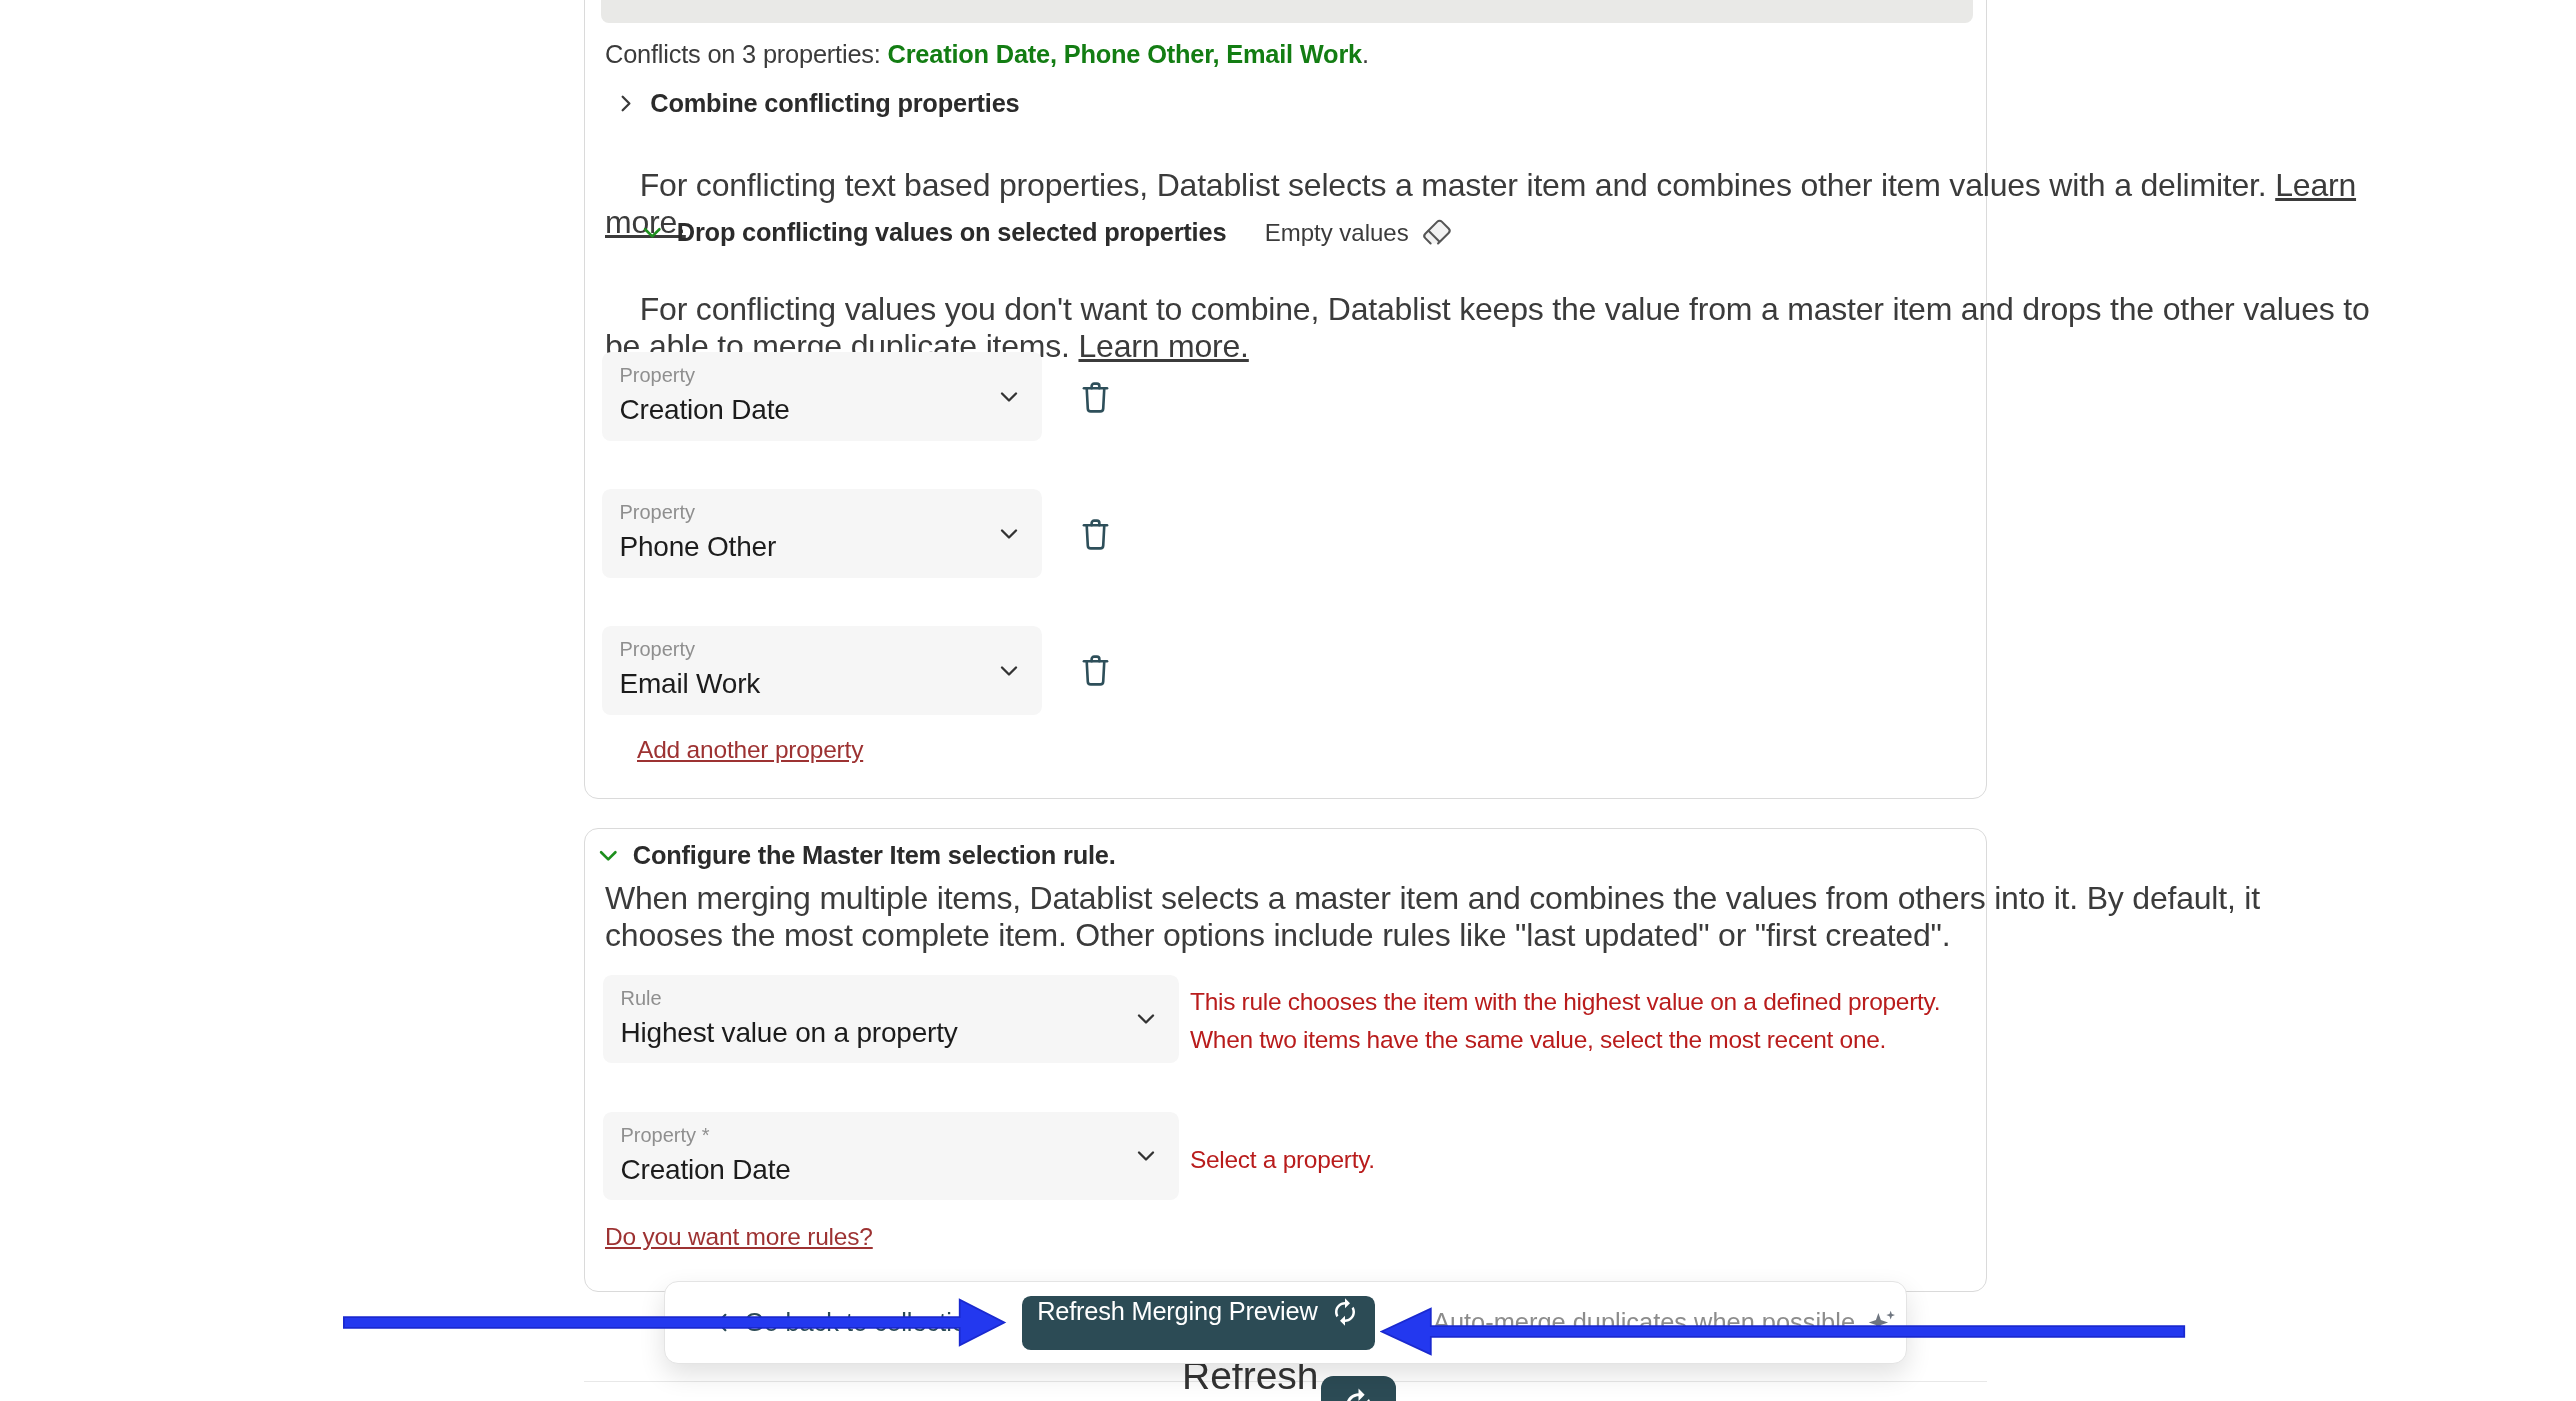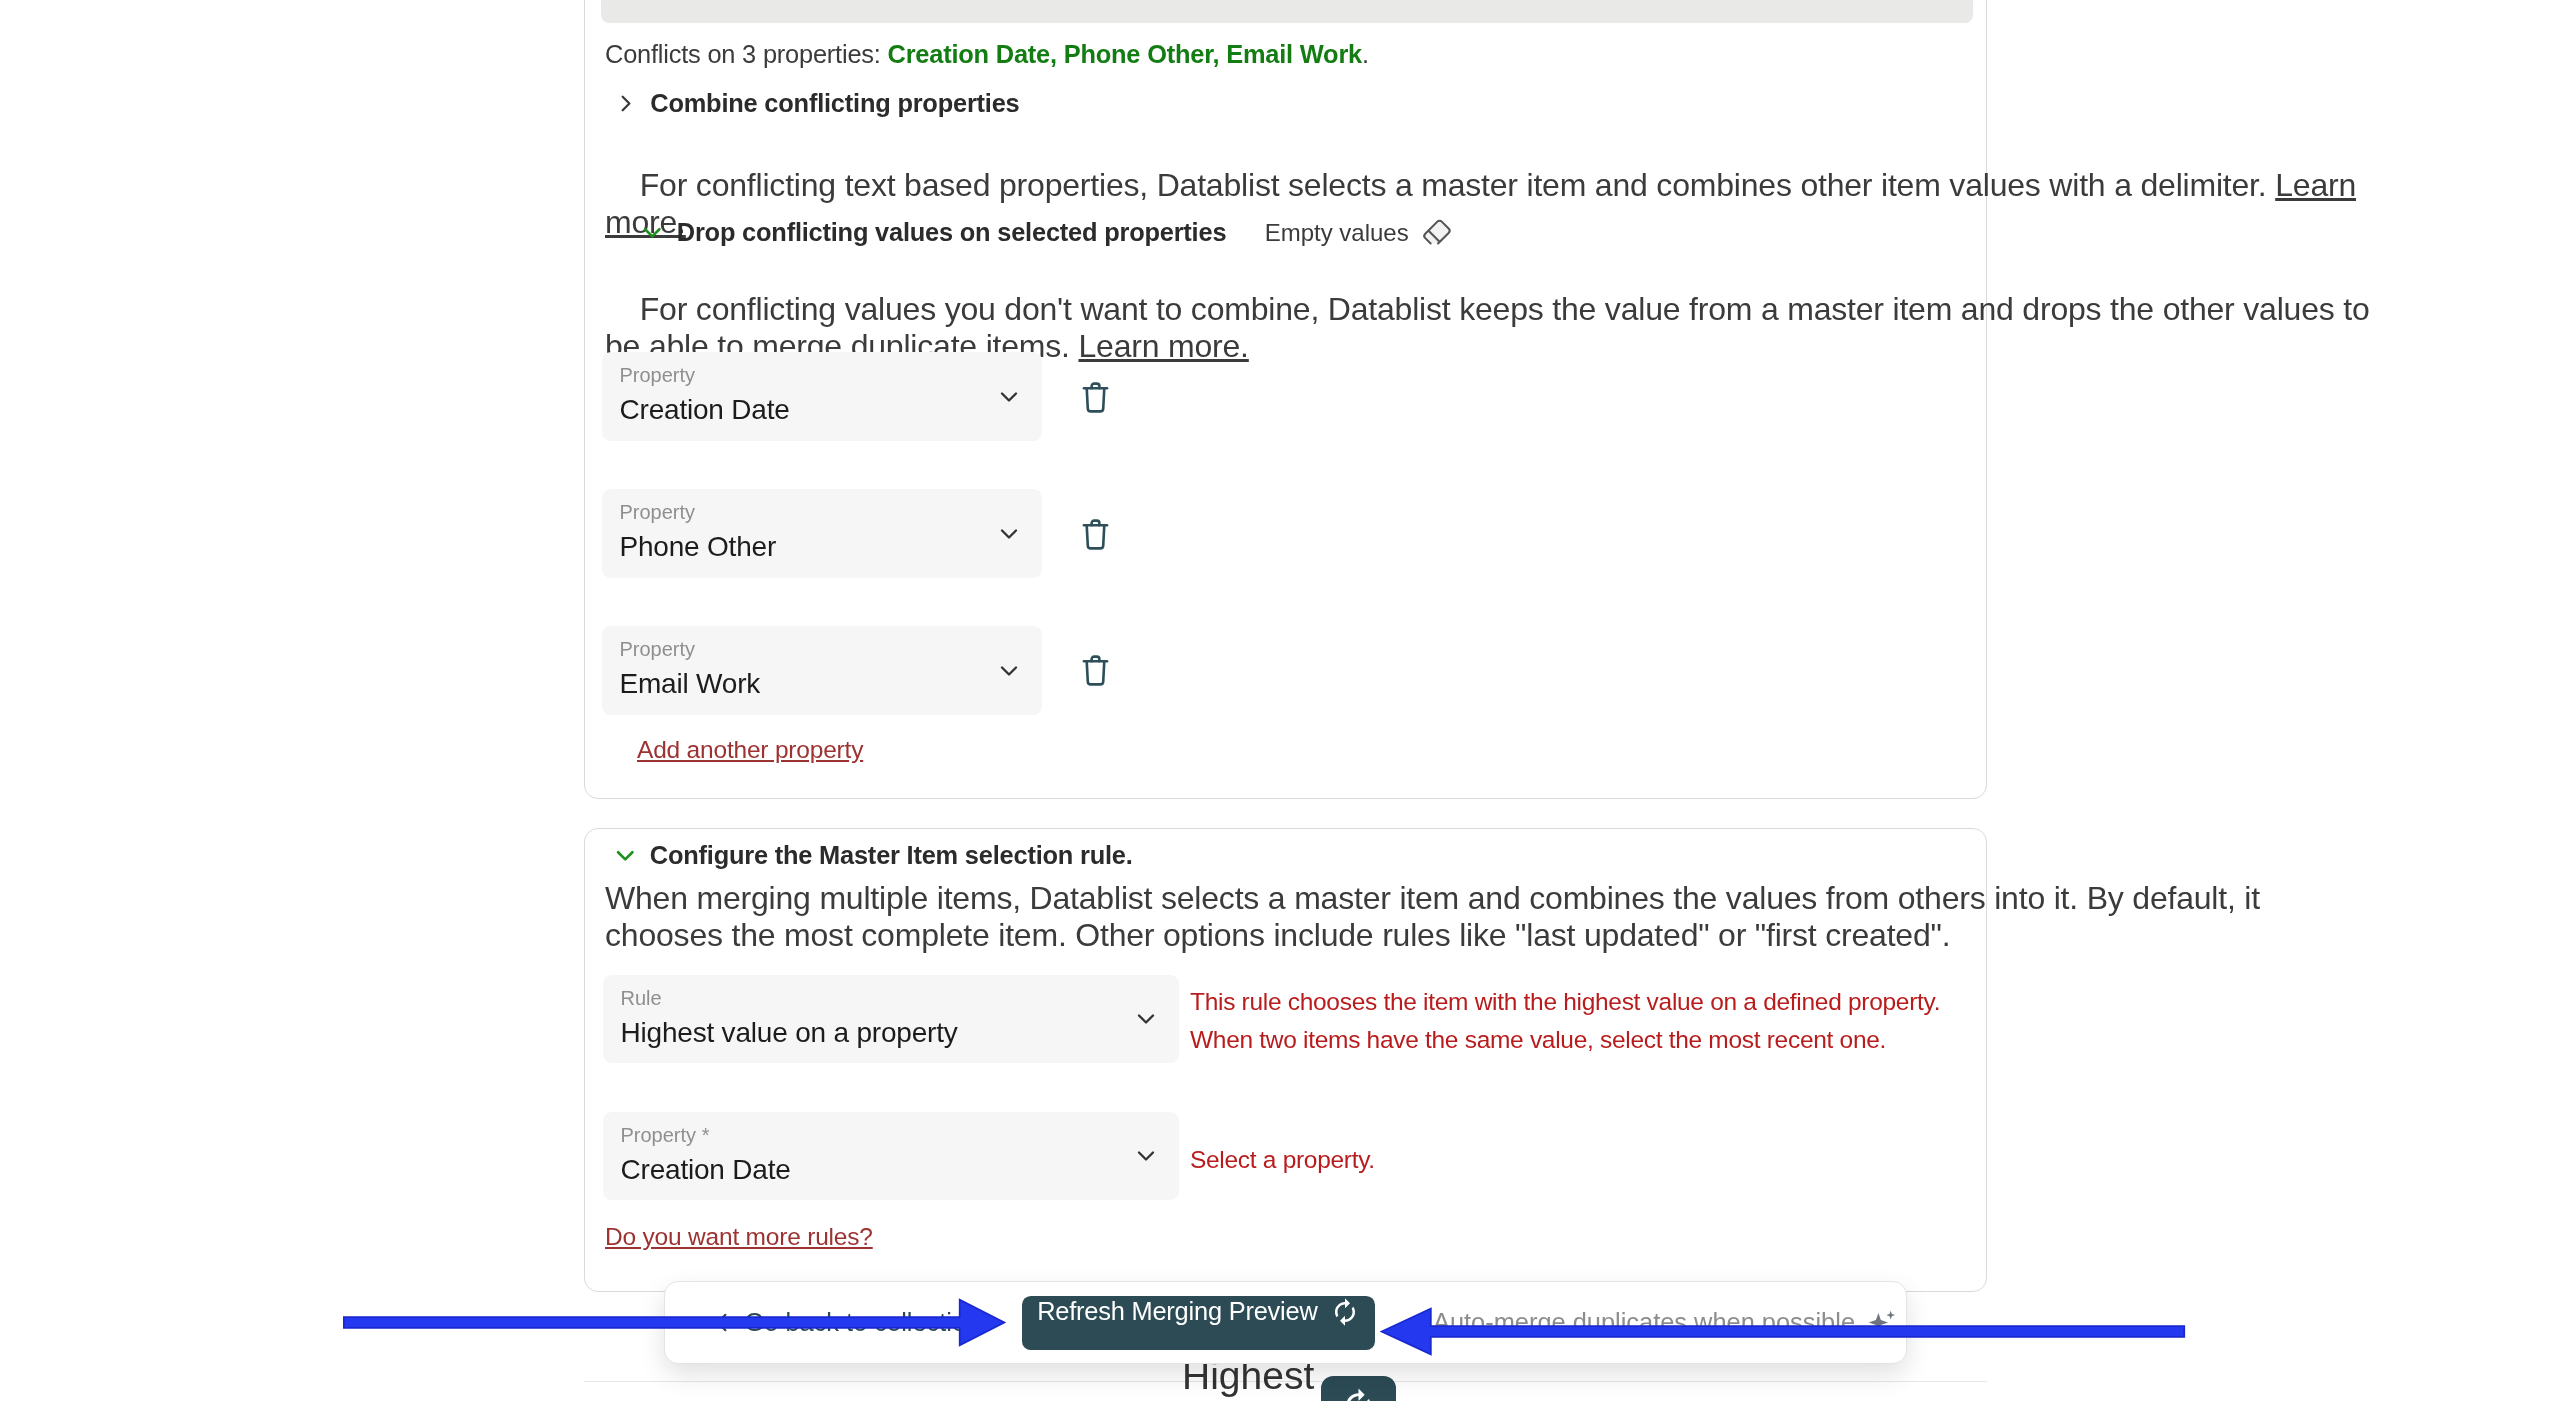--- a/index.html
+++ b/index.html
@@ -44,21 +44,21 @@
              color:#8c8c8c;font-size:25.4px;cursor:pointer;background:none;border:none;padding:0;}
   .arrow{position:absolute;z-index:30;pointer-events:none;}
   svg{display:block;}
 </style>
 </head>
 <body>
 
 <div id="root">
 
   <div id="preview-divider"></div>
-  <div id="preview-title">Highest</div>
+  <div id="preview-title">Refresh</div>
   <button id="preview-refresh-btn">
     <span>
       <svg width="37" height="37" viewBox="0 0 24 24">
           <path fill="#ffffff" d="M12 6v3l4-4-4-4v3c-4.42 0-8 3.58-8 8 0 1.57.46 3.03 1.24 4.26L6.7 14.8c-.45-.83-.7-1.79-.7-2.8 0-3.31 2.69-6 6-6zm6.76 1.74L17.3 9.2c.44.84.7 1.79.7 2.8 0 3.31-2.69 6-6 6v-3l-4 4 4 4v-3c4.42 0 8-3.58 8-8 0-1.57-.46-3.03-1.24-4.26z"></path>
         </svg>
     </span>
   </button>
 
   <div id="card1" class="card"></div>
   <div id="card2" class="card"></div>
@@ -155,21 +155,21 @@
       <svg width="37" height="37" viewBox="0 0 24 24" fill="none" stroke="#2e4f5a" stroke-width="1.7" stroke-linecap="round" stroke-linejoin="round">
           <path d="M4.5 6h15"></path>
           <path d="M9.5 6V4.6c0-.9.7-1.6 1.6-1.6h1.8c.9 0 1.6.7 1.6 1.6V6"></path>
           <path d="M6.3 6l.7 13.2c.05 1 .9 1.8 1.9 1.8h6.2c1 0 1.85-.8 1.9-1.8L17.7 6"></path>
         </svg>
     </span>
   </button>
 
   <a class="red-link" style="left:605px;top:736px;margin-left:32px;">Add another property</a>
 
-  <div class="hdr-row" style="left:613px;top:841px;">
+  <div class="hdr-row" style="left:596px;top:841px;">
     <span>
       <svg width="24.5" height="24.5" viewBox="0 0 24 24" fill="none" stroke="#1d8f1d" stroke-width="2.6" stroke-linecap="round" stroke-linejoin="round">
           <polyline points="5 9 12 16 19 9"></polyline>
         </svg>
     </span>
     <span class="hdr-title">Configure the Master Item selection rule.</span>
   </div>
   <div class="para" style="left:605px;top:880px;">When merging multiple items, Datablist selects a master item and combines the values from others into it. By default, it
 chooses the most complete item. Other options include rules like "last updated" or "first created".</div>
 

